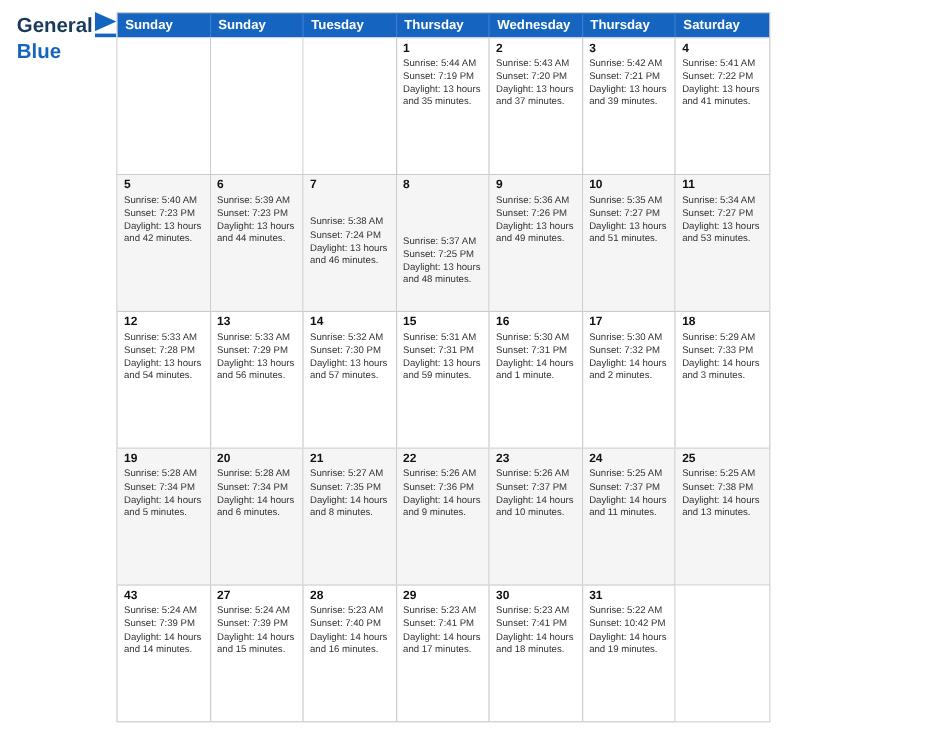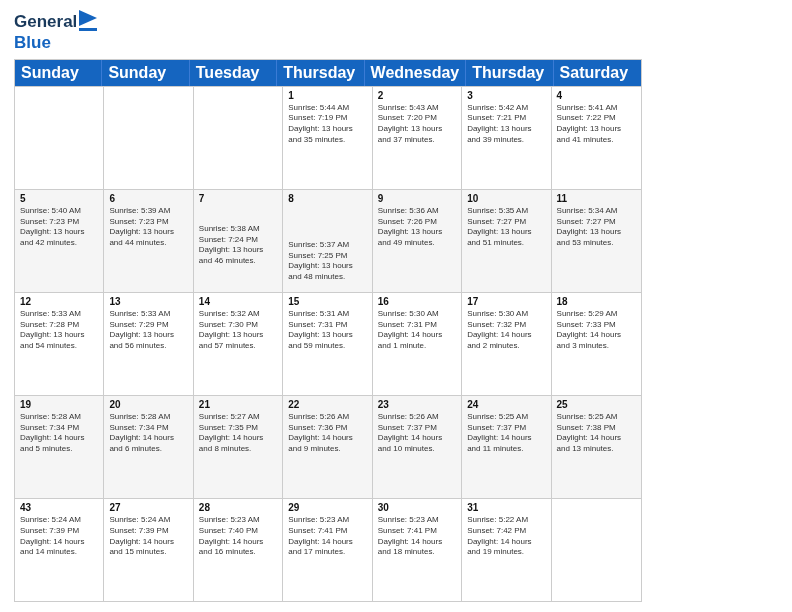--- a/index.html
+++ b/index.html
@@ -8,21 +8,21 @@
       height: 612px;
       font-family: Arial, sans-serif;
       background: #fff;
       overflow: hidden;
     }
     .page {
       width: 656px;
       height: 612px;
       padding: 10px 14px 10px 14px;
       display: flex;
-      flex-direction: column;
+      flex-direction: row;
     }
     .header {
       display: flex;
       justify-content: space-between;
       align-items: flex-start;
       margin-bottom: 6px;
     }
     .logo {
       display: flex;
       align-items: center;
@@ -57,21 +57,21 @@
       flex-direction: column;
       border: 1px solid #ccc;
     }
     .calendar-header {
       display: grid;
       grid-template-columns: repeat(7, 1fr);
       background: #1565c0;
     }
     .cal-header-cell {
       color: #fff;
-      font-size: 16px;
+      font-size: 11px;
       font-weight: bold;
       padding: 4px 6px;
       border-right: 1px solid #3a7bd5;
       text-align: left;
     }
     .cal-header-cell:last-child { border-right: none; }
     .calendar-body {
       flex: 1;
       display: flex;
       flex-direction: column;
@@ -357,21 +357,21 @@
           <div class="cal-cell ">
             <div class="day-num">30</div>
             <div class="cell-info" style="white-space: pre-line;">Sunrise: 5:23 AM
 Sunset: 7:41 PM
 Daylight: 14 hours
 and 18 minutes.</div>
           </div>
           <div class="cal-cell ">
             <div class="day-num">31</div>
             <div class="cell-info" style="white-space: pre-line;">Sunrise: 5:22 AM
-Sunset: 7:42 PM
+Sunset: 10:42 PM
 Daylight: 14 hours
 and 19 minutes.</div>
           </div>
           <div class="cal-cell empty"></div>
         </div>
       </div>
   </div>
 </div>
 
 </body></html>

